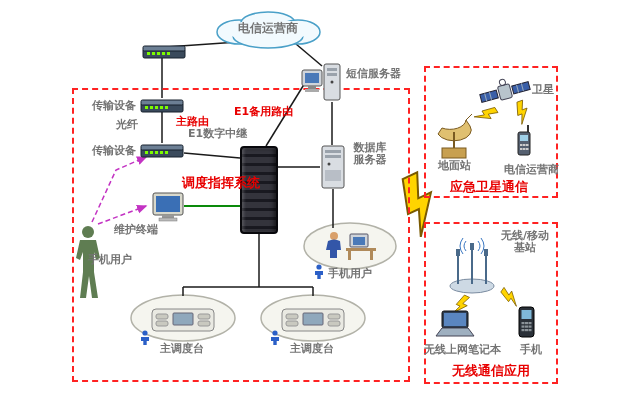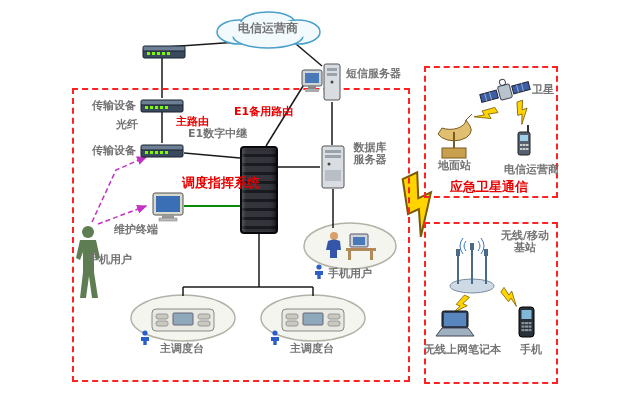--- a/index.html
+++ b/index.html
@@ -325,14 +325,15 @@
   <div class="lbl" style="left:160px;top:343px">主调度台</div>
   <div class="lbl" style="left:290px;top:343px">主调度台</div>
   <div class="lbl" style="left:532px;top:84px">卫星</div>
   <div class="lbl" style="left:438px;top:160px">地面站</div>
   <div class="lbl" style="left:504px;top:164px">电信运营商</div>
   <div class="lbl red r13" style="left:450px;top:180px">应急卫星通信</div>
   <div class="lbl center" style="left:494px;top:230px;width:62px">无线/移动
 基站</div>
   <div class="lbl" style="left:424px;top:344px">无线上网笔记本</div>
   <div class="lbl" style="left:520px;top:344px">手机</div>
+  <div class="lbl red r13" style="left:452px;top:364px">无线通信应用</div>
 
 </div>
 
 </body></html>

